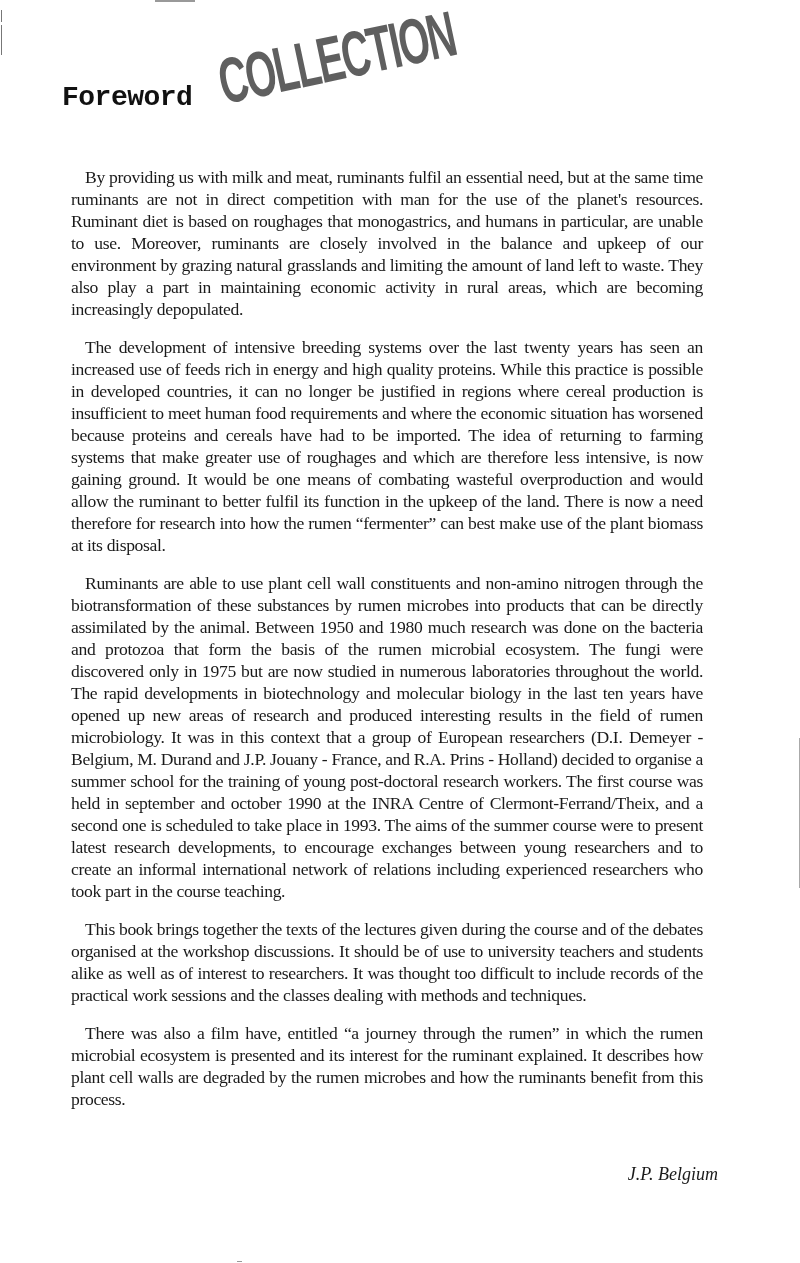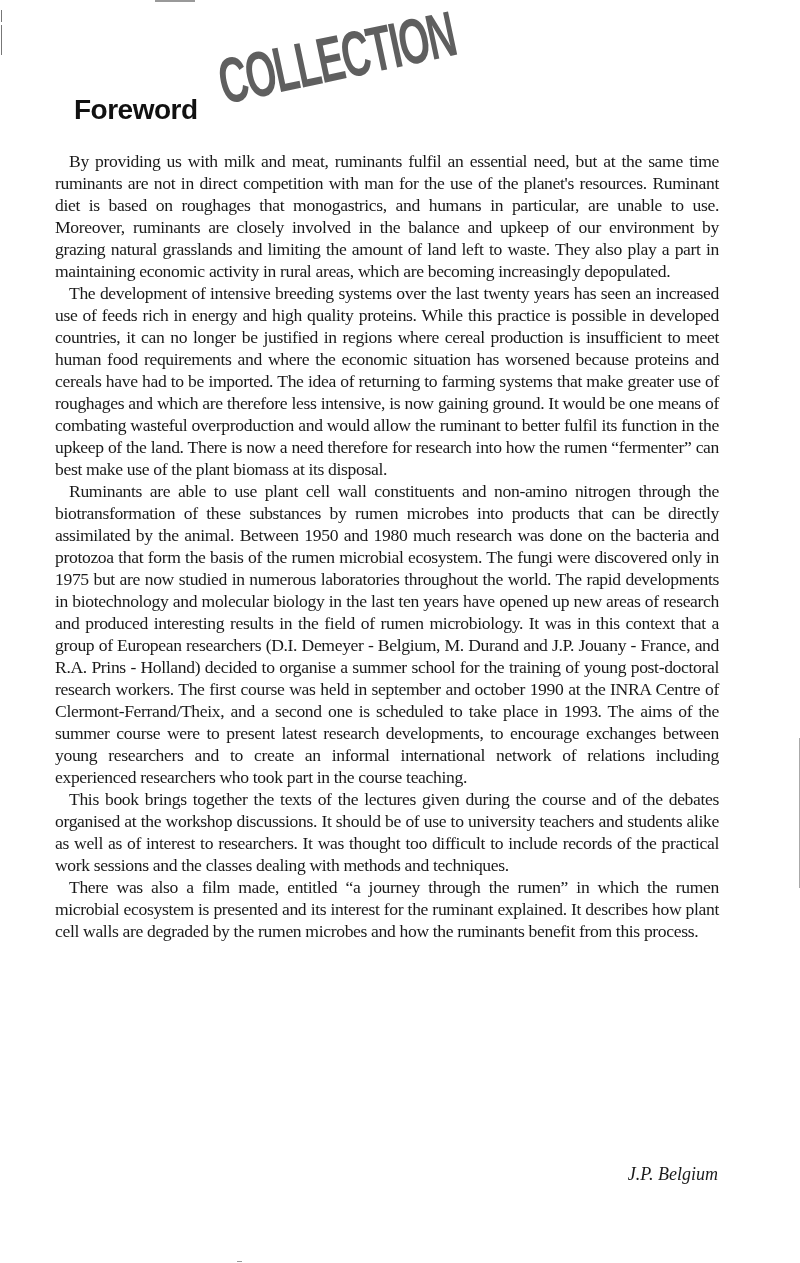--- a/index.html
+++ b/index.html
@@ -22,42 +22,42 @@
     position: absolute; left: 226px; top: 50px;
     font-family: "Liberation Sans", "DejaVu Sans", sans-serif; font-weight: bold;
     font-size: 64px; letter-spacing: -3px; color: #333;
     transform: rotate(-12deg) scaleX(0.62); transform-origin: left bottom;
     opacity: 0.78; line-height: 1;
   }
   .body {
     position: absolute; left: 55px; top: 150px; width: 664px;
     font-size: 17.6px; line-height: 22px; text-align: justify; letter-spacing: -0.35px;
   }
-  .body p { margin: 0; text-indent: 14px; }
+  .body p { margin: 16px; text-indent: 14px; }
   .signature {
     position: absolute; right: 82px; top: 1164px;
     font-style: italic; font-size: 18px;
   }
   .bottom-mark { position: absolute; left: 237px; top: 1261px; width: 5px; height: 1px; background: #999; }
 </style>
 </head>
 <body>
 
 <div class="page">
   <div class="scan-mark-top"></div>
   <div class="margin-line ml1"></div>
   <div class="margin-line ml2"></div>
   <div class="margin-line ml-right"></div>
 
-  <h1 class="title" style="margin:16px;">Foreword</h1>
+  <h1 class="title" style="margin:4px;font-family:Liberation Mono, monospace;">Foreword</h1>
   <div class="stamp">COLLECTION</div>
 
   <div class="body">
     <p>By providing us with milk and meat, ruminants fulfil an essential need, but at the same time ruminants are not in direct competition with man for the use of the planet's resources. Ruminant diet is based on roughages that monogastrics, and humans in particular, are unable to use. Moreover, ruminants are closely involved in the balance and upkeep of our environment by grazing natural grasslands and limiting the amount of land left to waste. They also play a part in maintaining economic activity in rural areas, which are becoming increasingly depopulated.</p>
     <p>The development of intensive breeding systems over the last twenty years has seen an increased use of feeds rich in energy and high quality proteins. While this practice is possible in developed countries, it can no longer be justified in regions where cereal production is insufficient to meet human food requirements and where the economic situation has worsened because proteins and cereals have had to be imported. The idea of returning to farming systems that make greater use of roughages and which are therefore less intensive, is now gaining ground. It would be one means of combating wasteful overproduction and would allow the ruminant to better fulfil its function in the upkeep of the land. There is now a need therefore for research into how the rumen “fermenter” can best make use of the plant biomass at its disposal.</p>
     <p>Ruminants are able to use plant cell wall constituents and non-amino nitrogen through the biotransformation of these substances by rumen microbes into products that can be directly assimilated by the animal. Between 1950 and 1980 much research was done on the bacteria and protozoa that form the basis of the rumen microbial ecosystem. The fungi were discovered only in 1975 but are now studied in numerous laboratories throughout the world. The rapid developments in biotechnology and molecular biology in the last ten years have opened up new areas of research and produced interesting results in the field of rumen microbiology. It was in this context that a group of European researchers (D.I. Demeyer - Belgium, M. Durand and J.P. Jouany - France, and R.A. Prins - Holland) decided to organise a summer school for the training of young post-doctoral research workers. The first course was held in september and october 1990 at the INRA Centre of Clermont-Ferrand/Theix, and a second one is scheduled to take place in 1993. The aims of the summer course were to present latest research developments, to encourage exchanges between young researchers and to create an informal international network of relations including experienced researchers who took part in the course teaching.</p>
     <p>This book brings together the texts of the lectures given during the course and of the debates organised at the workshop discussions. It should be of use to university teachers and students alike as well as of interest to researchers. It was thought too difficult to include records of the practical work sessions and the classes dealing with methods and techniques.</p>
-    <p>There was also a film made, entitled “a journey through the rumen” in which the rumen microbial ecosystem is presented and its interest for the ruminant explained. It describes how plant cell walls are degraded by the rumen microbes and how the ruminants benefit from this process.</p>
+    <p>There was also a film have, entitled “a journey through the rumen” in which the rumen microbial ecosystem is presented and its interest for the ruminant explained. It describes how plant cell walls are degraded by the rumen microbes and how the ruminants benefit from this process.</p>
   </div>
 
   <div class="signature">J.P. Belgium</div>
   <div class="bottom-mark"></div>
 </div>
 
 </body></html>

